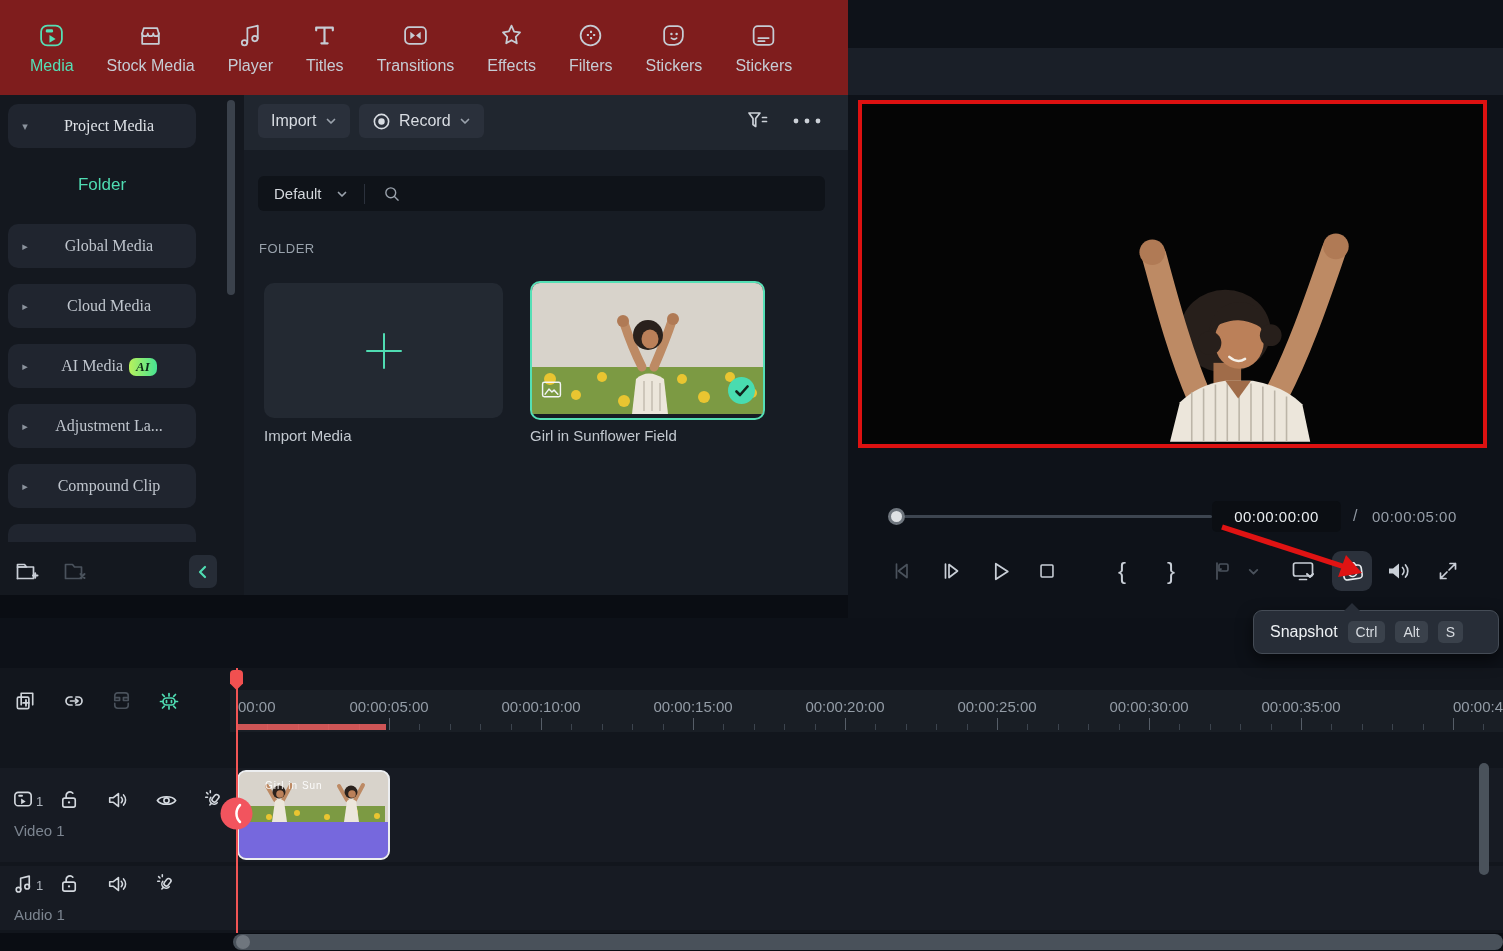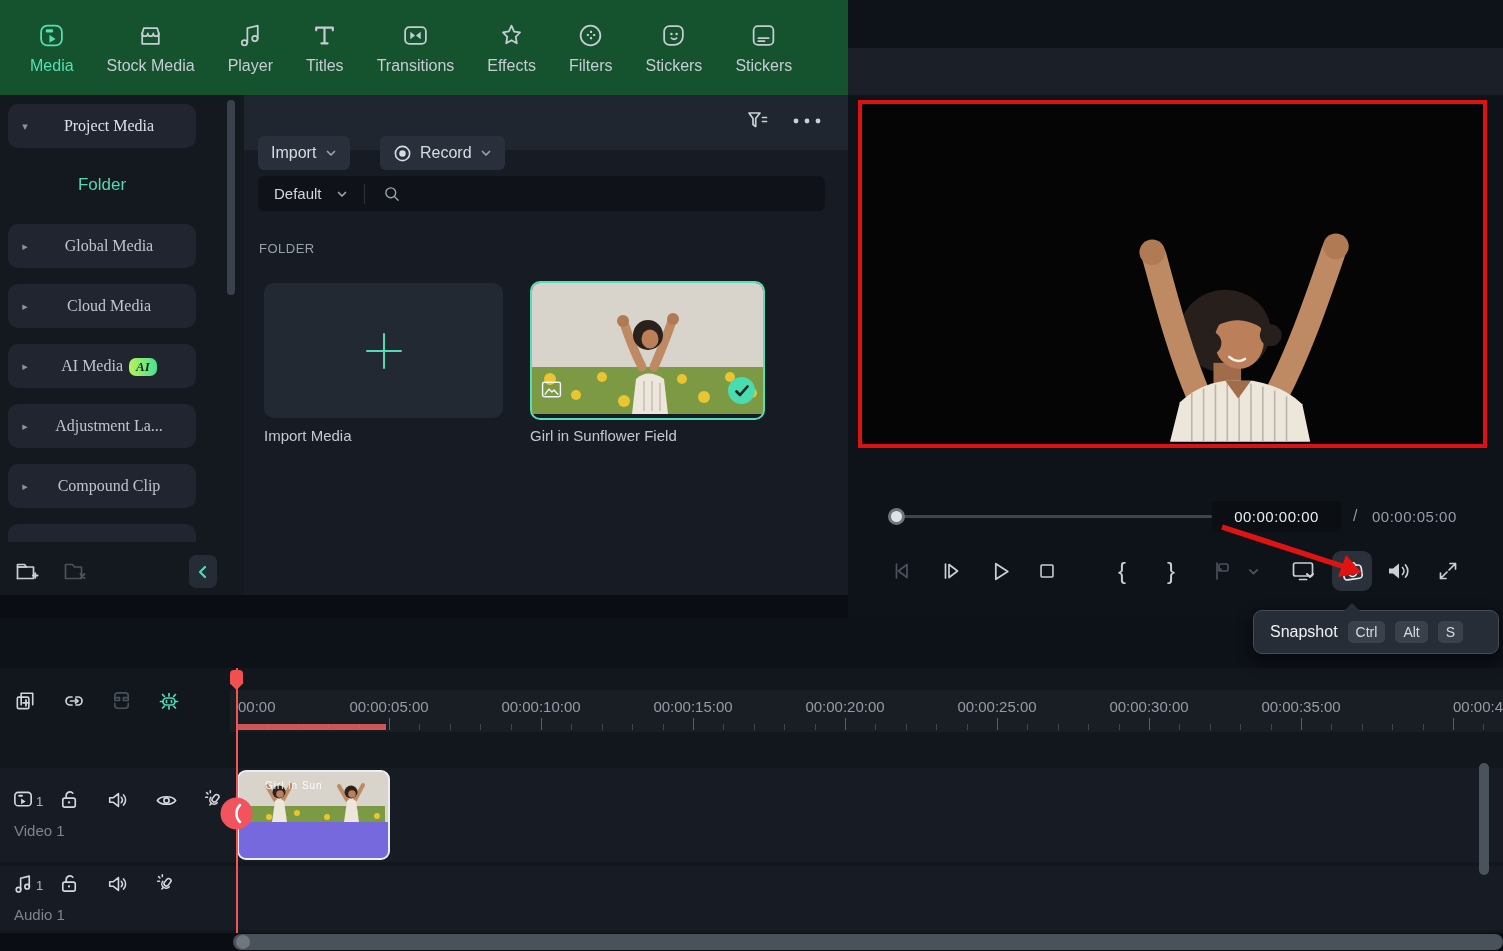--- a/index.html
+++ b/index.html
@@ -1,37 +1,37 @@
 <!DOCTYPE html>
 <html><head>
 <meta charset="utf-8">
 <style>
   html,body{margin:0;padding:0;background:#07090d;}
   .app{position:relative;width:1503px;height:951px;background:#0a0d13;overflow:hidden;
        font-family:"Liberation Sans","DejaVu Sans",sans-serif;color:#cdd3da;-webkit-font-smoothing:antialiased;}
   .abs{position:absolute;}
   svg.ic{display:block;stroke:currentColor;fill:none;stroke-width:1.7;stroke-linecap:round;stroke-linejoin:round;}
   
-  .topnav{left:0;top:0;width:848px;height:95px;background:#14532d;display:flex;align-items:center;gap:33px;padding-left:30px;box-sizing:border-box;}
+  .topnav{left:0;top:0;width:848px;height:95px;background:#7f1d1d;display:flex;align-items:center;gap:33px;padding-left:30px;box-sizing:border-box;}
   .tab{display:flex;flex-direction:column;align-items:center;gap:7px;color:#c6ccd4;font-size:16px;cursor:pointer;}
   .tab.active{color:#55dfb5;}
   .tab .glyph{height:30px;display:flex;align-items:center;}
   
   .sidebar{left:0;top:95px;width:244px;height:500px;background:#14181f;}
   .pitem{position:absolute;left:8px;width:188px;height:44px;background:#20252f;border-radius:10px;display:flex;align-items:center;color:#bfc5cd;font-size:16px;cursor:pointer;}
   .pitem .caret{width:34px;text-align:center;font-size:11px;color:#8b939d;}
   .pitem .lbl{flex:1;text-align:center;margin-right:20px;white-space:nowrap;font-family:Liberation Serif, serif;}
   .ai-badge{display:inline-block;margin-left:6px;padding:1px 7px;border-radius:7px;font-size:13px;font-weight:bold;font-style:italic;color:#0c2a17;background:linear-gradient(90deg,#b8f15c,#46e393);}
   .folder-sel{position:absolute;left:0;width:204px;text-align:center;color:#4fdcb2;font-size:17px;}
   .sb-scroll{position:absolute;left:227px;top:5px;width:8px;height:195px;border-radius:4px;background:#3a414b;}
   .sb-foot-ic{position:absolute;width:26px;height:26px;color:#c9ced6;cursor:pointer;}
   
   .mpanel{left:244px;top:95px;width:604px;height:500px;background:#171c24;}
   .mp-toolbar{position:absolute;left:0;top:0;width:100%;height:55px;background:#20262f;}
-  .btn{position:absolute;height:34px;background:#2a303b;border-radius:6px;display:flex;align-items:center;gap:9px;padding:0 13px;font-size:16px;color:#d8dce2;cursor:pointer;margin-top:32px;}
+  .btn{position:absolute;height:34px;background:#2a303b;border-radius:6px;display:flex;align-items:center;gap:9px;padding:0 13px;font-size:16px;color:#d8dce2;cursor:pointer;}
   .chev{font-size:10px;color:#9aa2ac;}
   .searchbar{position:absolute;left:14px;top:81px;width:567px;height:35px;background:#0f1319;border-radius:6px;display:flex;align-items:center;cursor:text;}
   .section-lbl{position:absolute;left:15px;top:146px;font-size:13px;letter-spacing:.5px;color:#98a1ab;}
   .tile{position:absolute;top:188px;height:135px;border-radius:10px;cursor:pointer;overflow:hidden;}
   .tile-cap{position:absolute;top:332px;font-size:15px;color:#c3c9d0;}
   
   .player{left:848px;top:0;width:655px;height:618px;background:#0e1219;}
   .pl-head{position:absolute;left:0;top:0;width:100%;height:48px;background:#141922;}
   .pl-strip{position:absolute;left:0;top:48px;width:100%;height:47px;background:#1a1f28;}
   .preview{position:absolute;left:10px;top:100px;width:621px;height:340px;background:#060606;border:4px solid #dd1111;}
@@ -204,21 +204,21 @@
   </div>
 
   <div class="abs mpanel">
     <div class="mp-toolbar">
       <div class="btn" style="left:14px;top:9px;">
         <span>Import</span>
         <svg class="ic chev" width="12" height="12" viewBox="0 0 12 12">
             <path d="M2.5 4.5L6 8l3.5-3.5"></path>
           </svg>
       </div>
-      <div class="btn" style="left:136px;top:9px;gap:8px;">
+      <div class="btn" style="left:115px;top:9px;gap:8px;">
         <svg class="ic" width="19" height="19" viewBox="0 0 20 20">
             <circle cx="10" cy="10" r="7.5"></circle>
             <circle cx="10" cy="10" r="3.4" fill="currentColor" stroke="none"></circle>
           </svg>
         <span>Record</span>
         <svg class="ic chev" width="12" height="12" viewBox="0 0 12 12">
             <path d="M2.5 4.5L6 8l3.5-3.5"></path>
           </svg>
       </div>
       <div class="abs" style="left:500px;top:13px;width:26px;height:26px;color:#ccd1d8;cursor:pointer;">

